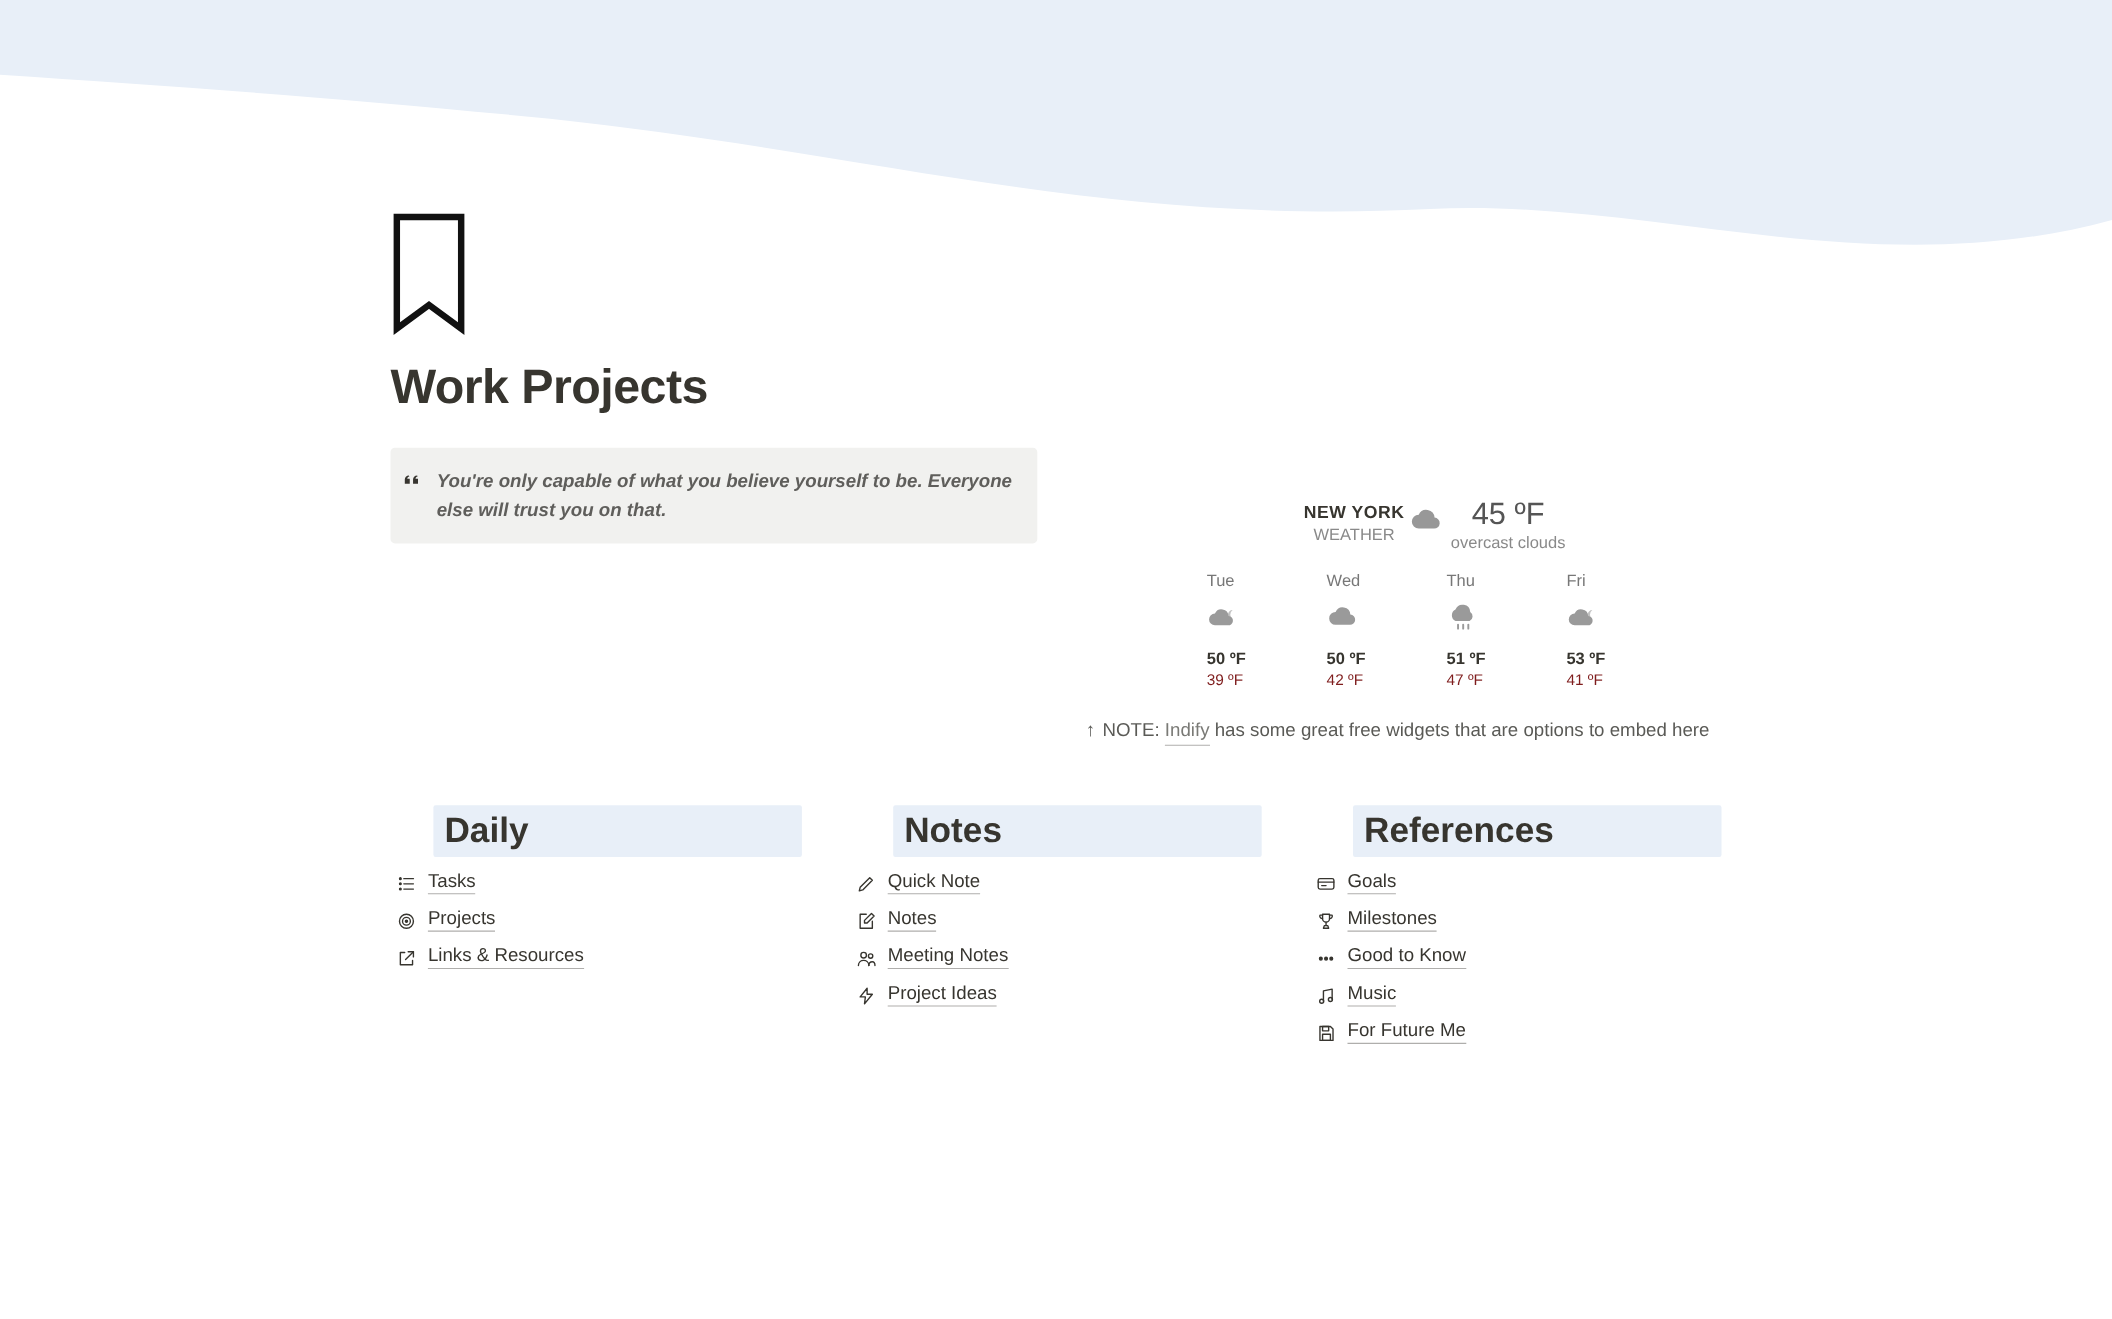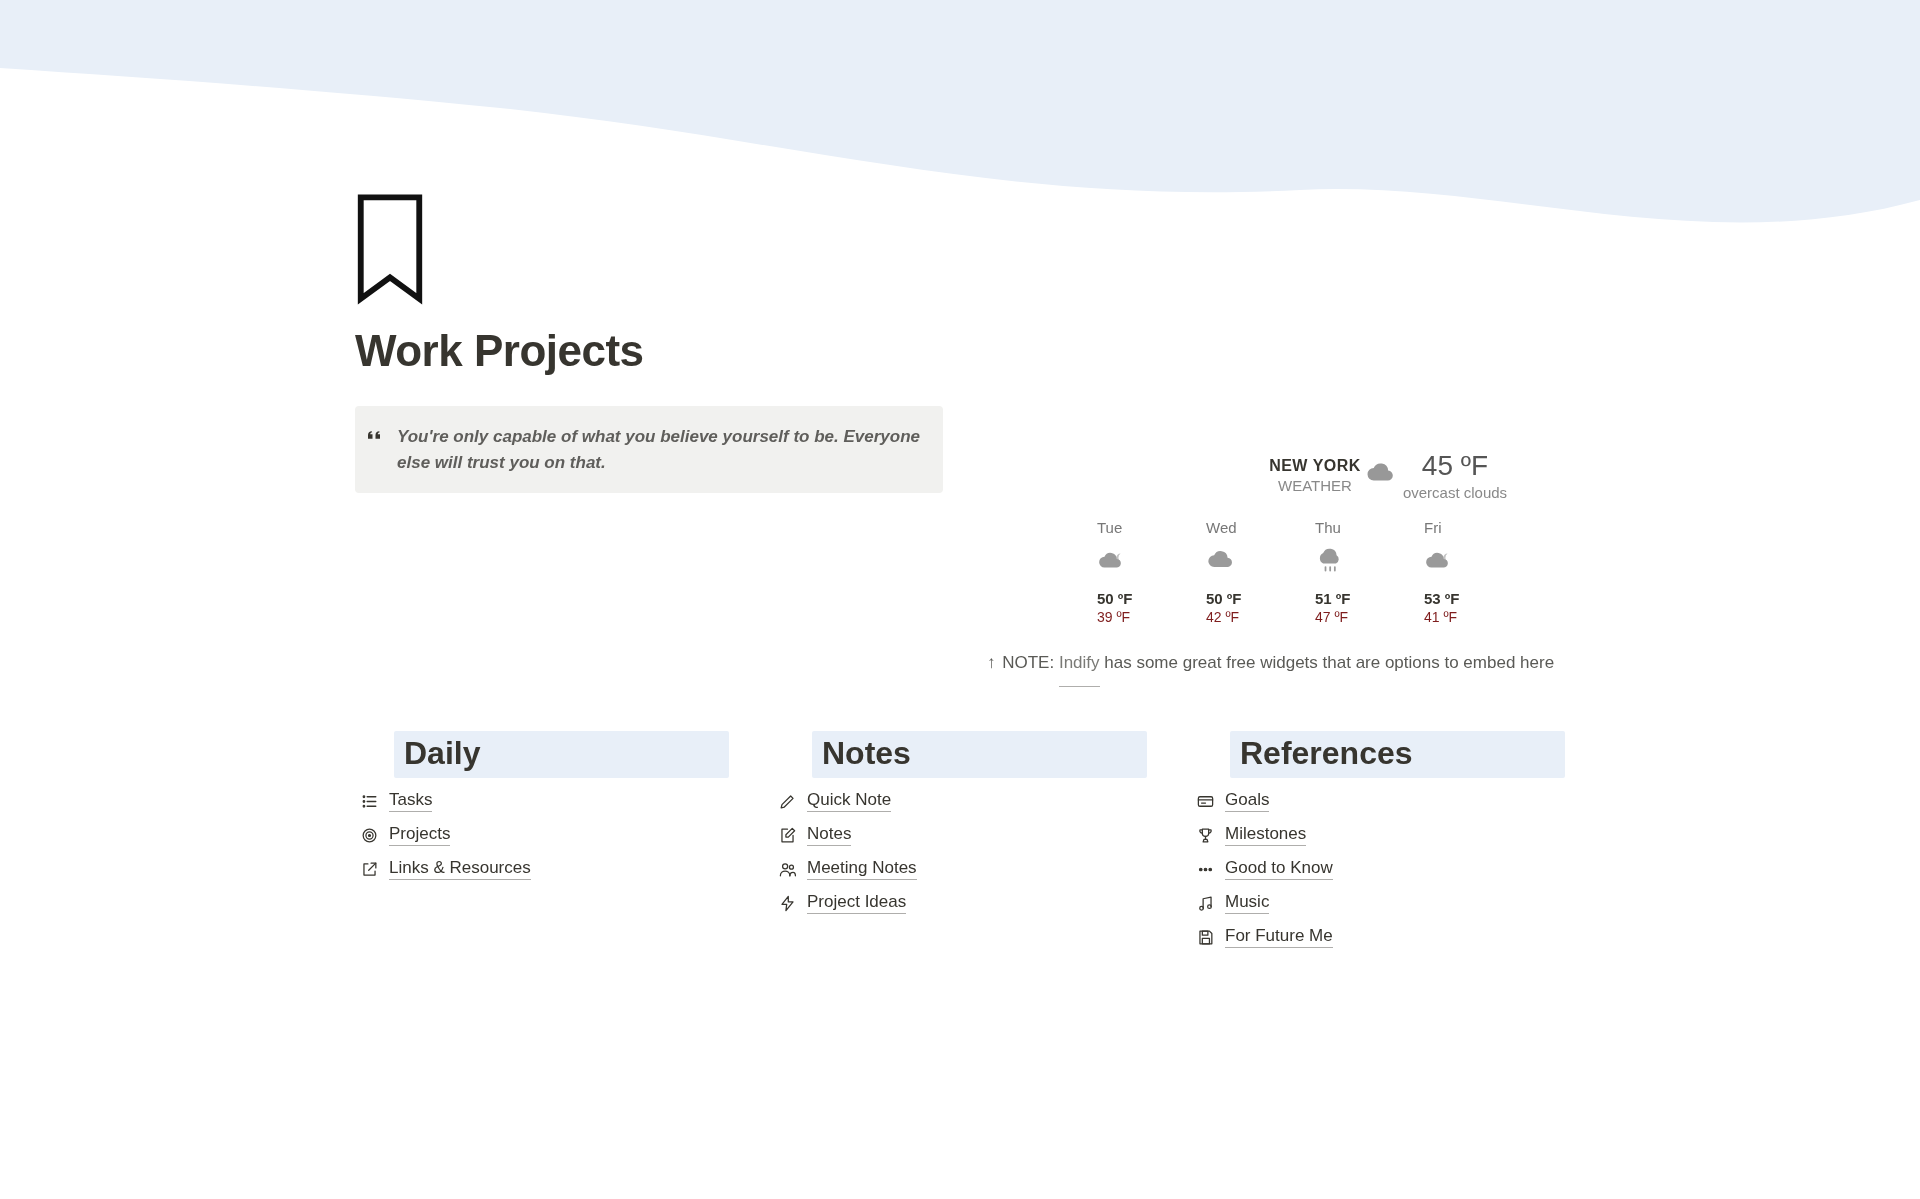--- a/index.html
+++ b/index.html
@@ -73,21 +73,21 @@
     color: #5f5e5b;
   }
 
   .weather {
     margin-top: 24px;
     padding: 0 50px 0 110px;
   }
   .weather-top {
     display: flex;
     align-items: center;
-    justify-content: flex-end;
+    justify-content: center;
     margin-bottom: 18px;
     margin-top: 44px;
   }
   .wt-left { text-align: center; min-width: 100px; }
   .wt-city { font-weight: 700; font-size: 16px; letter-spacing: 0.5px; }
   .wt-sub { font-size: 15px; color: #898989; margin-top: 2px; }
   .wt-mid { font-size: 24px; color: #929292; }
   .wt-right { text-align: center; min-width: 120px; }
   .wt-temp { font-size: 28px; font-weight: 400; color: #555; }
   .wt-desc { font-size: 15px; color: #898989; margin-top: 2px; }
@@ -106,21 +106,21 @@
   .note-line {
     margin-top: 28px;
     font-size: 17px;
     color: #5a5a56;
   }
   .note-line .arrow { margin-right: 2px; font-weight: 600; }
   .note-line a {
     color: #7a7a76;
     text-decoration: none;
     border-bottom: 1px solid var(--link-underline);
-    padding-bottom: 14px;
+    padding-bottom: 4px;
     text-align: right;
   }
 
   .columns {
     display: flex;
     gap: 44px;
     margin-top: 58px;
   }
   .col { flex: 1 1 0; min-width: 0; }
   .col-head {
@@ -128,21 +128,21 @@
     border-radius: 2px;
     padding: 4px 10px 6px 10px;
     font-size: 32px;
     font-weight: 700;
     margin-bottom: 10px;
     margin-left: 39px;
   }
   .linklist { display: flex; flex-direction: column; gap: 8px; }
   .pitem {
     display: flex;
-    align-items: center;
+    align-items: flex-end;
     gap: 10px;
     font-size: 17px;
     padding: 2px 4px;
     cursor: pointer;
   }
   .pitem .picon {
     width: 20px; height: 20px;
     flex: none;
     display: inline-flex;
     align-items: center; justify-content: center;

